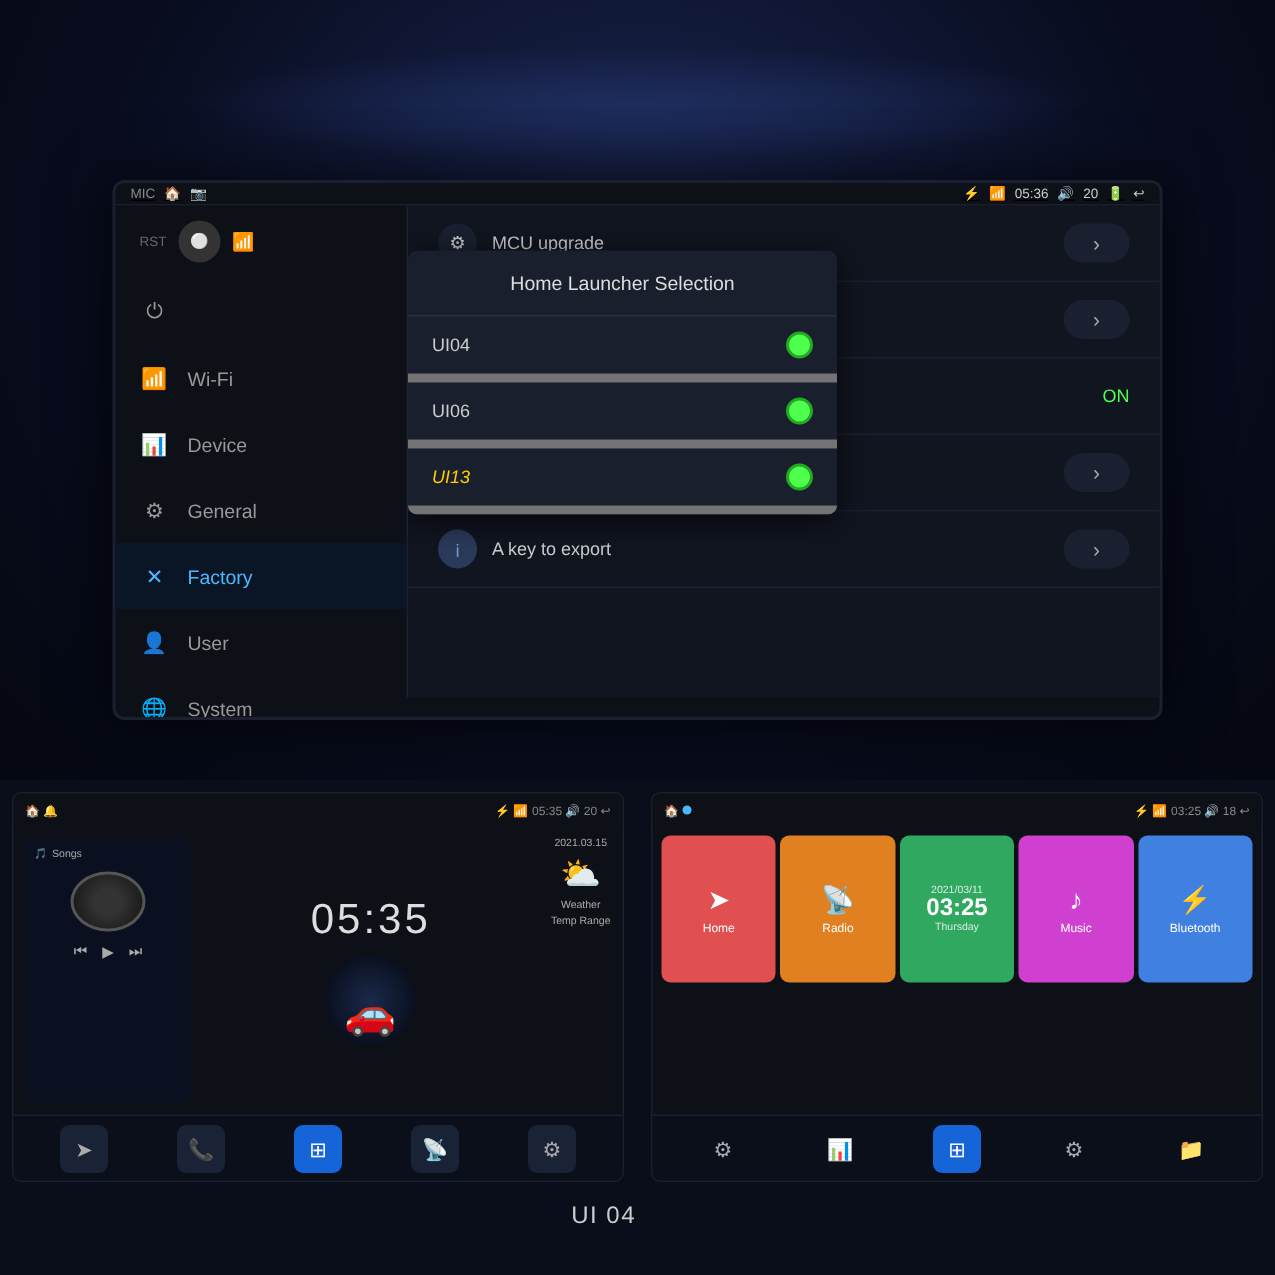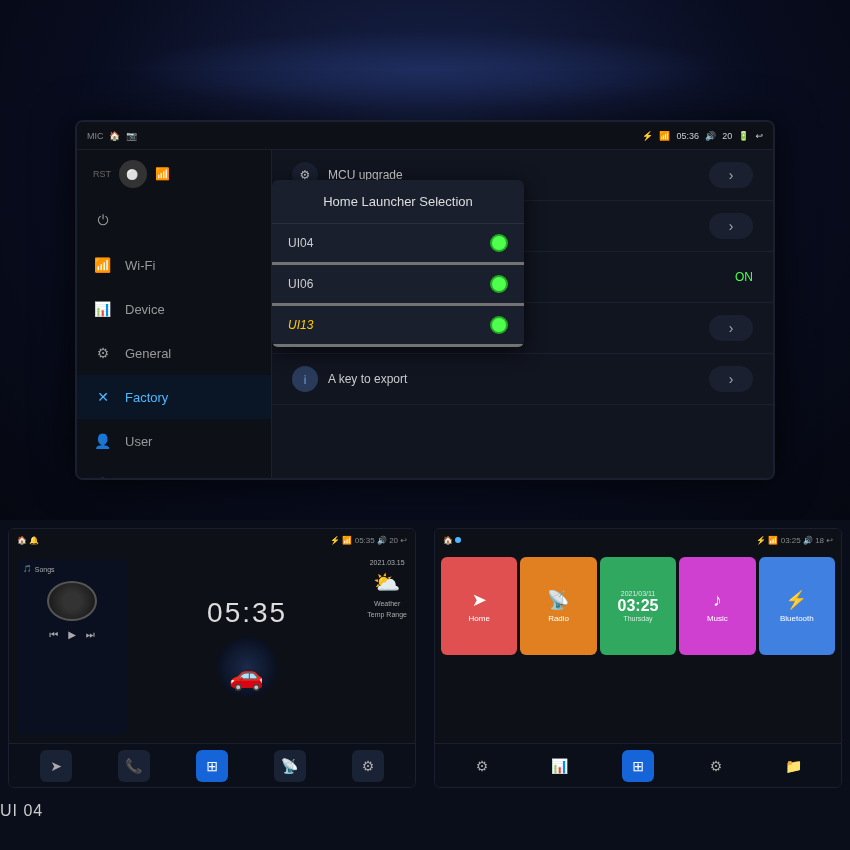--- a/index.html
+++ b/index.html
@@ -39,27 +39,28 @@
       height: 360px;
       background: #0d1017;
       border-radius: 8px;
       overflow: hidden;
       border: 2px solid #1a2030;
       box-shadow: 0 0 40px rgba(0,0,0,0.8);
     }
 
     
     .status-bar {
-      height: 28px;
+      height: 15px;
       background: #0d1017;
       display: flex;
       align-items: center;
       justify-content: space-between;
       padding: 0 10px;
       border-bottom: 1px solid #1a2030;
+      text-decoration: underline;
     }
     .status-left {
       display: flex;
       align-items: center;
       gap: 6px;
       font-size: 9px;
       color: #888;
     }
     .status-right {
       display: flex;
@@ -169,40 +170,40 @@
       color: #4eff4e;
       font-size: 12px;
       font-weight: normal;
     }
 
     
     .dropdown-modal {
       position: absolute;
       top: 30px;
       left: 0px;
-      width: 252px;
+      width: 286px;
       background: #1a1f2e;
       border-radius: 6px;
       box-shadow: 0 4px 20px rgba(0,0,0,0.7);
       z-index: 10;
       overflow: hidden;
     }
     .dropdown-title {
       padding: 14px 16px;
       font-size: 13px;
       color: #ddd;
       border-bottom: 1px solid #2a3040;
       text-align: center;
     }
     .dropdown-item {
       display: flex;
       align-items: center;
       justify-content: space-between;
       padding: 10px 16px;
-      border-bottom: 3px solid #737373;
+      border-bottom: 6px solid #737373;
       font-size: 12px;
       color: #ccc;
     }
     .dropdown-item.selected-row {
       color: #ffcc00;
       font-style: italic;
     }
     .dropdown-item .radio-dot {
       width: 18px; height: 18px;
       border-radius: 50%;
@@ -242,21 +243,21 @@
       margin: 8px;
       height: 260px;
       background: #0d1117;
       border-radius: 6px;
       overflow: hidden;
       border: 1.5px solid #1a2030;
       position: relative;
     }
 
     .panel-label {
-      text-align: left;
+      text-align: right;
       color: #ccc;
       font-size: 16px;
       padding: 6px 0 4px;
       letter-spacing: 1px;
     }
 
     
     .ui04-statusbar {
       height: 22px;
       background: #0d1117;

